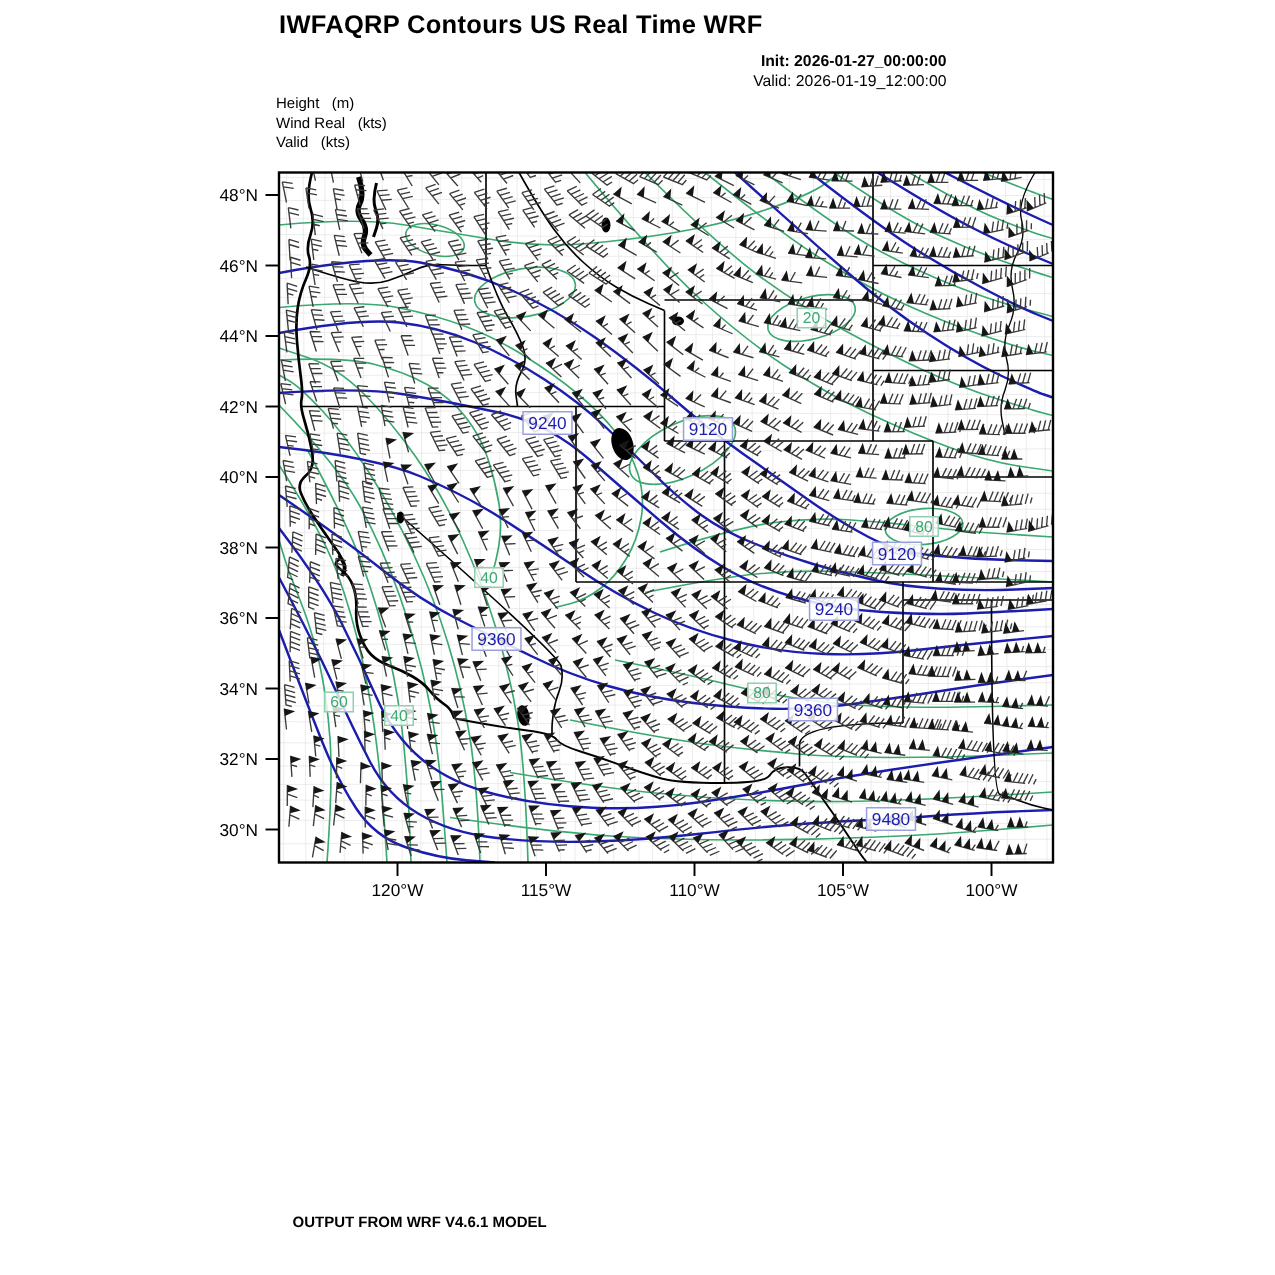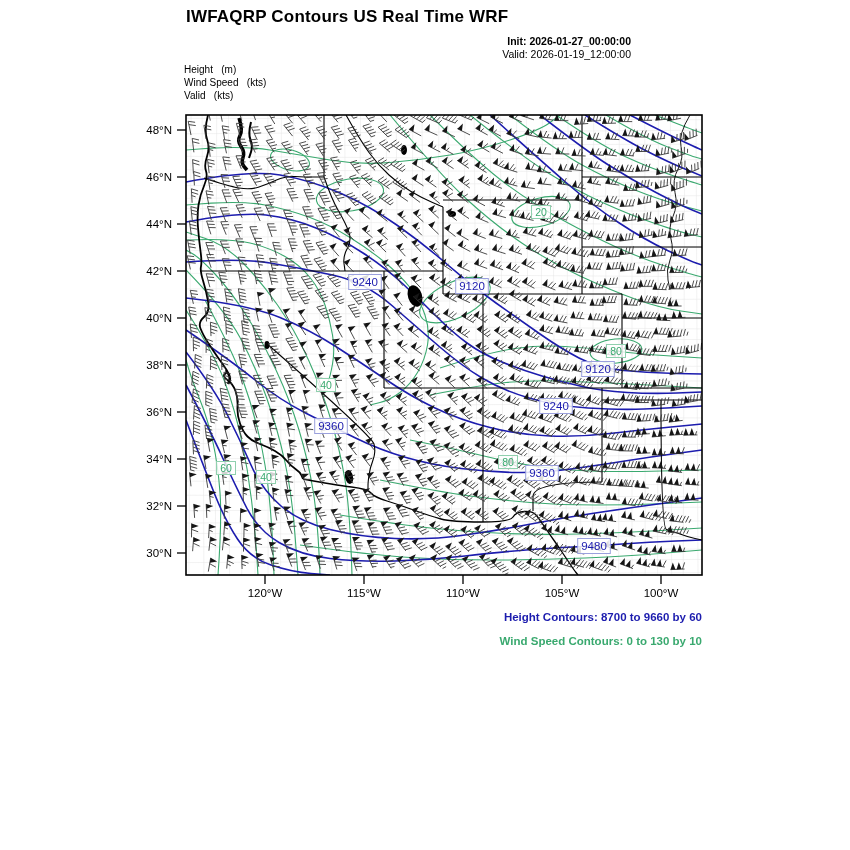--- a/index.html
+++ b/index.html
@@ -16,21 +16,21 @@
 </style>
 </head>
 <body>
 
 <div class="page">
   <div class="title">IWFAQRP Contours US Real Time WRF</div>
   <div class="times">
     <div class="init">Init: 2026-01-27_00:00:00</div>
     <div class="valid">Valid: 2026-01-19_12:00:00</div>
   </div>
-  <div class="varleg" id="varleg"><div>Height   (m)</div><div>Wind Speed   (kts)</div><div>Valid   (kts)</div></div>
+  <div class="varleg" id="varleg"><div>Height   (m)</div><div>Wind Real   (kts)</div><div>Valid   (kts)</div></div>
   <div class="mapwrap" id="mapwrap">
       <svg xmlns="http://www.w3.org/2000/svg" width="850" height="850" viewBox="0 0 850 850" style="position:absolute;left:0;top:0">
         <defs>
           <clipPath id="mc">
             <rect x="186" y="115" width="516" height="460"></rect>
           </clipPath>
         </defs>
         <g clip-path="url(#mc)" stroke="#cccccc" stroke-width="0.5" opacity="0.5">
           <line x1="191.1" y1="115" x2="188.9" y2="575"></line>
           <line x1="202.1" y1="115" x2="203.9" y2="575"></line>
@@ -271,19 +271,16 @@
         <line x1="364" y1="575" x2="364" y2="584" stroke="#000" stroke-width="1.3"></line>
         <text x="364" y="597" text-anchor="middle" font-size="11.5" font-family="Liberation Sans, sans-serif" fill="#000">115°W</text>
         <line x1="463" y1="575" x2="463" y2="584" stroke="#000" stroke-width="1.3"></line>
         <text x="463" y="597" text-anchor="middle" font-size="11.5" font-family="Liberation Sans, sans-serif" fill="#000">110°W</text>
         <line x1="562" y1="575" x2="562" y2="584" stroke="#000" stroke-width="1.3"></line>
         <text x="562" y="597" text-anchor="middle" font-size="11.5" font-family="Liberation Sans, sans-serif" fill="#000">105°W</text>
         <line x1="661" y1="575" x2="661" y2="584" stroke="#000" stroke-width="1.3"></line>
         <text x="661" y="597" text-anchor="middle" font-size="11.5" font-family="Liberation Sans, sans-serif" fill="#000">100°W</text>
       </svg>
     </div>
-  <div class="cleg">
-    <div id="hleg" style="color: rgb(28, 28, 174);">Height Contours: 8700 to 9660 by 60</div>
-    <div id="wleg" style="color: rgb(58, 169, 111);">Wind Speed Contours: 0 to 130 by 10</div>
-  </div>
   <div class="footer">
+    <div>OUTPUT FROM WRF V4.6.1 MODEL</div>
   </div>
 </div>
 
 </body></html>

